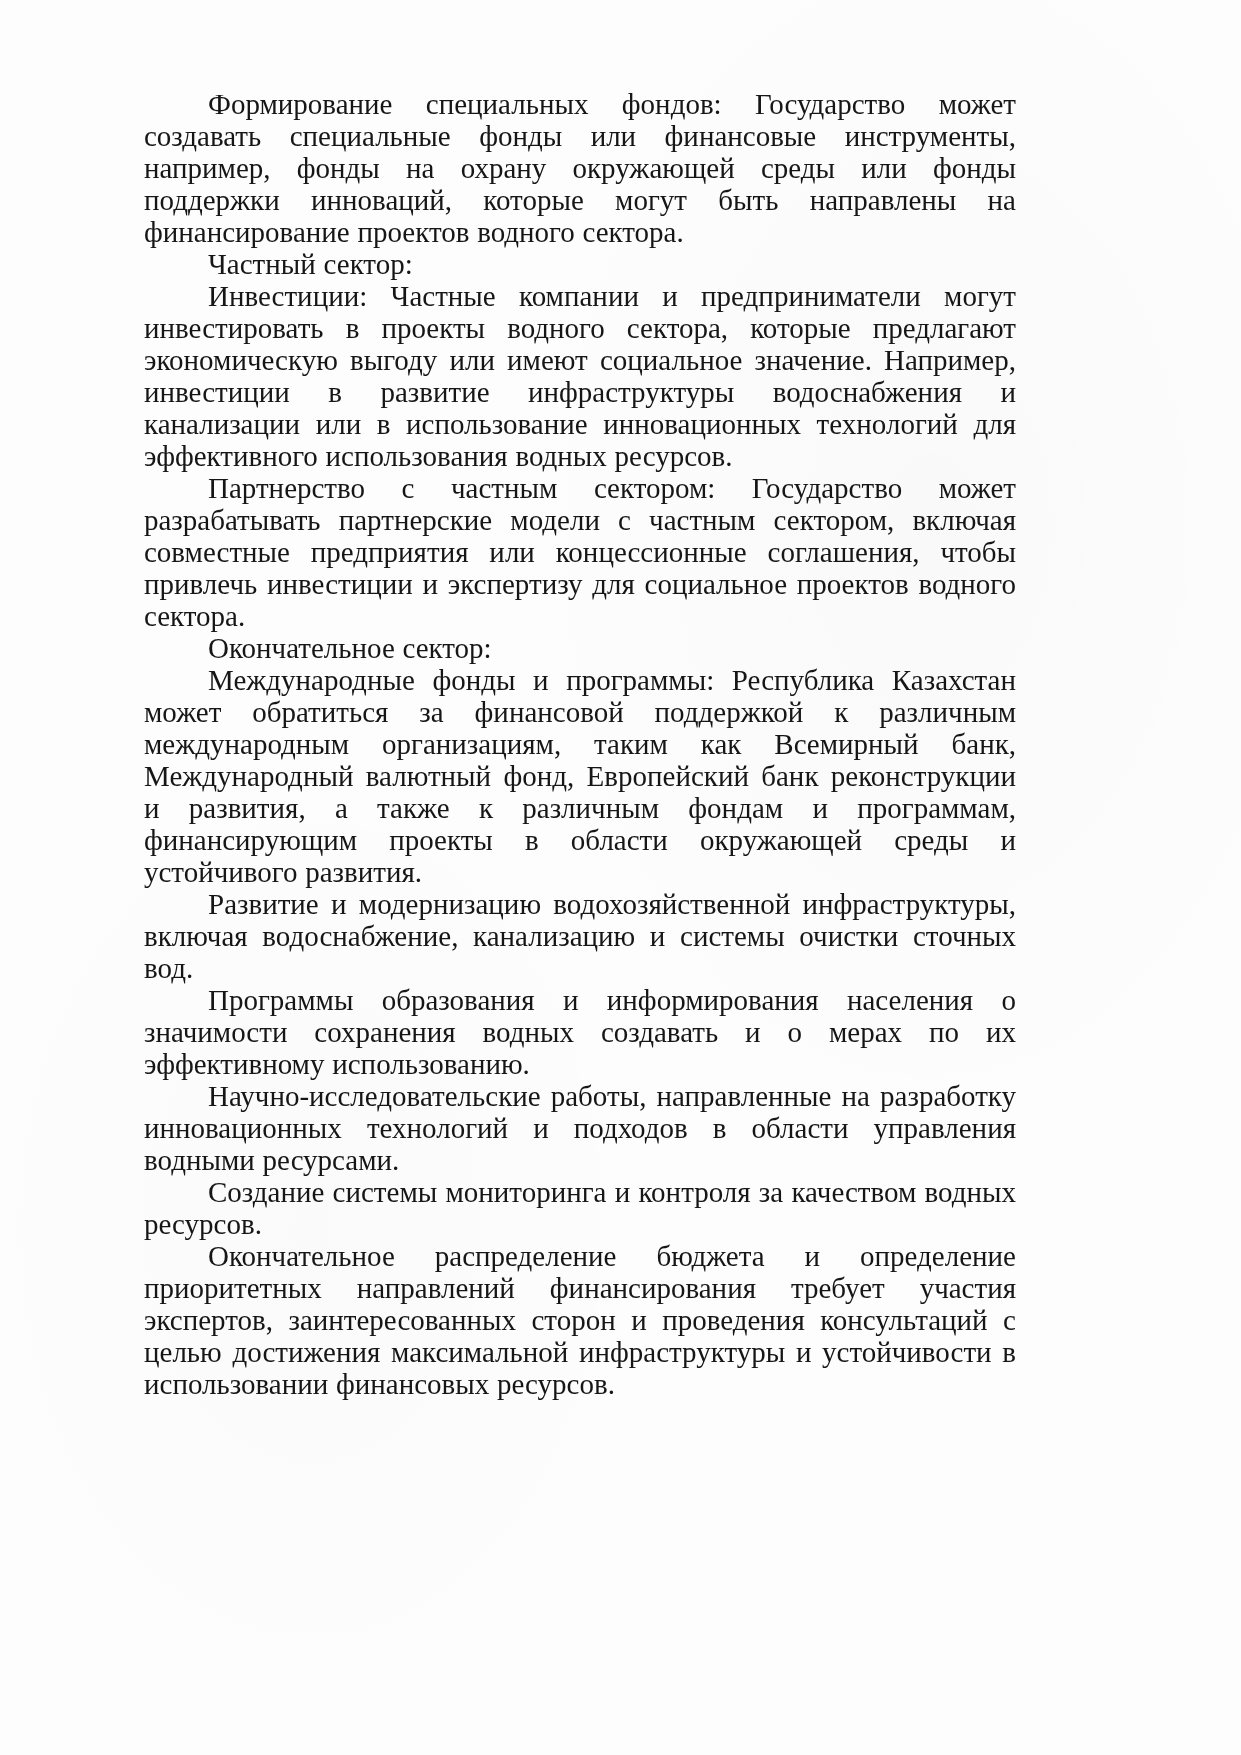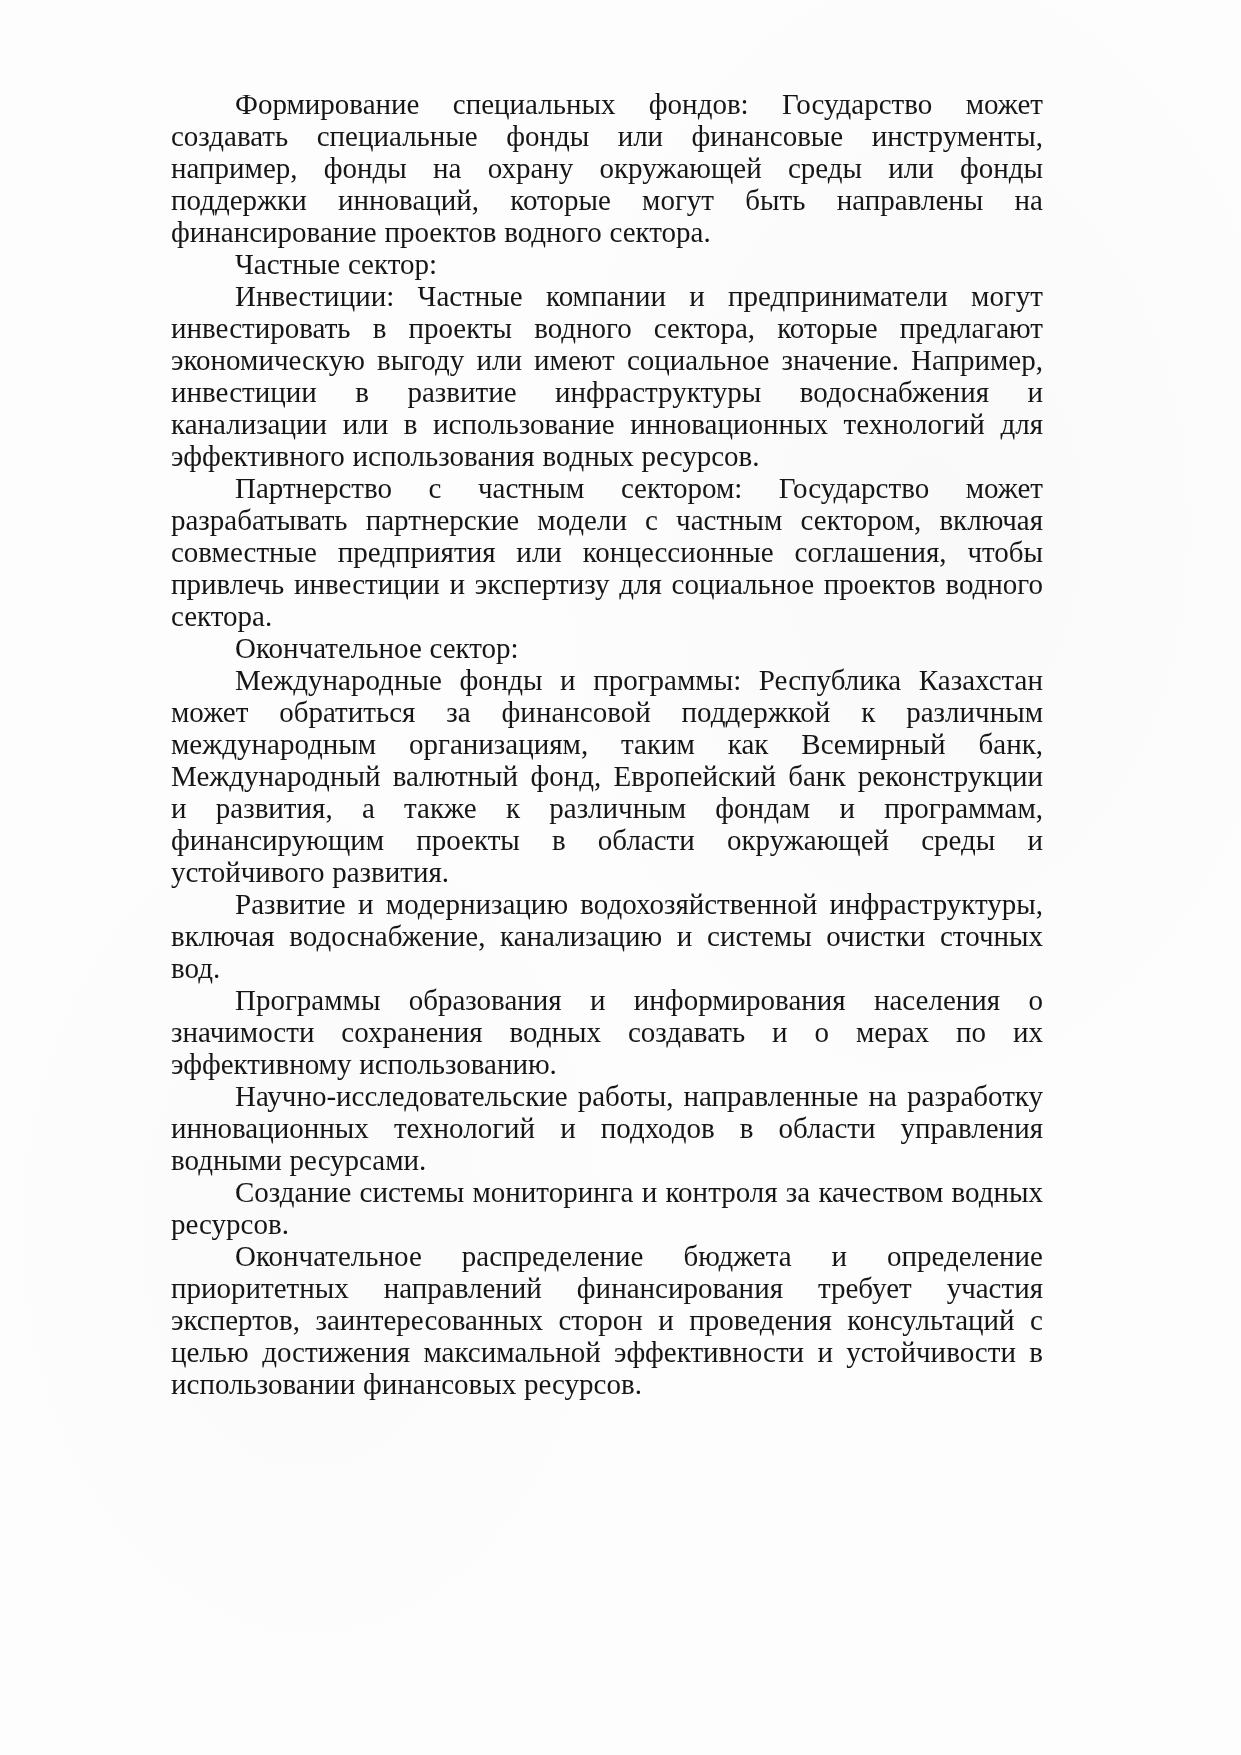--- a/index.html
+++ b/index.html
@@ -13,21 +13,21 @@
     height: 1755px;
     margin: 0 auto;
     background:
       radial-gradient(ellipse 600px 900px at 75% 30%, rgba(0,0,0,0.015), rgba(0,0,0,0) 70%),
       radial-gradient(ellipse 500px 700px at 25% 70%, rgba(0,0,0,0.012), rgba(0,0,0,0) 70%),
       #fdfdfd;
     overflow: hidden;
   }
   .text-block {
     position: absolute;
-    left: 171px;
+    left: 144px;
     top: 88px;
     width: 872px;
     font-family: "Liberation Serif", "DejaVu Serif", serif;
     font-size: 29px;
     line-height: 32px;
     color: #161616;
     text-align: justify;
   }
   .para {
     margin: 0;
@@ -35,24 +35,24 @@
     text-indent: 64px;
     word-spacing: 0.5px;
   }
 </style>
 </head>
 <body>
 
 <div class="page">
   <div class="text-block" id="paragraphs">
       <p class="para">Формирование специальных фондов: Государство может создавать специальные фонды или финансовые инструменты, например, фонды на охрану окружающей среды или фонды поддержки инноваций, которые могут быть направлены на финансирование проектов водного сектора.</p>
-      <p class="para">Частные сектор:</p>
+      <p class="para">Частный сектор:</p>
       <p class="para">Инвестиции: Частные компании и предприниматели могут инвестировать в проекты водного сектора, которые предлагают экономическую выгоду или имеют социальное значение. Например, инвестиции в развитие инфраструктуры водоснабжения и канализации или в использование инновационных технологий для эффективного использования водных ресурсов.</p>
       <p class="para">Партнерство с частным сектором: Государство может разрабатывать партнерские модели с частным сектором, включая совместные предприятия или концессионные соглашения, чтобы привлечь инвестиции и экспертизу для социальное проектов водного сектора.</p>
       <p class="para">Окончательное сектор:</p>
       <p class="para">Международные фонды и программы: Республика Казахстан может обратиться за финансовой поддержкой к различным международным организациям, таким как Всемирный банк, Международный валютный фонд, Европейский банк реконструкции и развития, а также к различным фондам и программам, финансирующим проекты в области окружающей среды и устойчивого развития.</p>
       <p class="para">Развитие и модернизацию водохозяйственной инфраструктуры, включая водоснабжение, канализацию и системы очистки сточных вод.</p>
       <p class="para">Программы образования и информирования населения о значимости сохранения водных создавать и о мерах по их эффективному использованию.</p>
       <p class="para">Научно-исследовательские работы, направленные на разработку инновационных технологий и подходов в области управления водными ресурсами.</p>
       <p class="para">Создание системы мониторинга и контроля за качеством водных ресурсов.</p>
-      <p class="para">Окончательное распределение бюджета и определение приоритетных направлений финансирования требует участия экспертов, заинтересованных сторон и проведения консультаций с целью достижения максимальной эффективности и устойчивости в использовании финансовых ресурсов.</p>
+      <p class="para">Окончательное распределение бюджета и определение приоритетных направлений финансирования требует участия экспертов, заинтересованных сторон и проведения консультаций с целью достижения максимальной инфраструктуры и устойчивости в использовании финансовых ресурсов.</p>
     </div>
 </div>
 
 </body></html>

